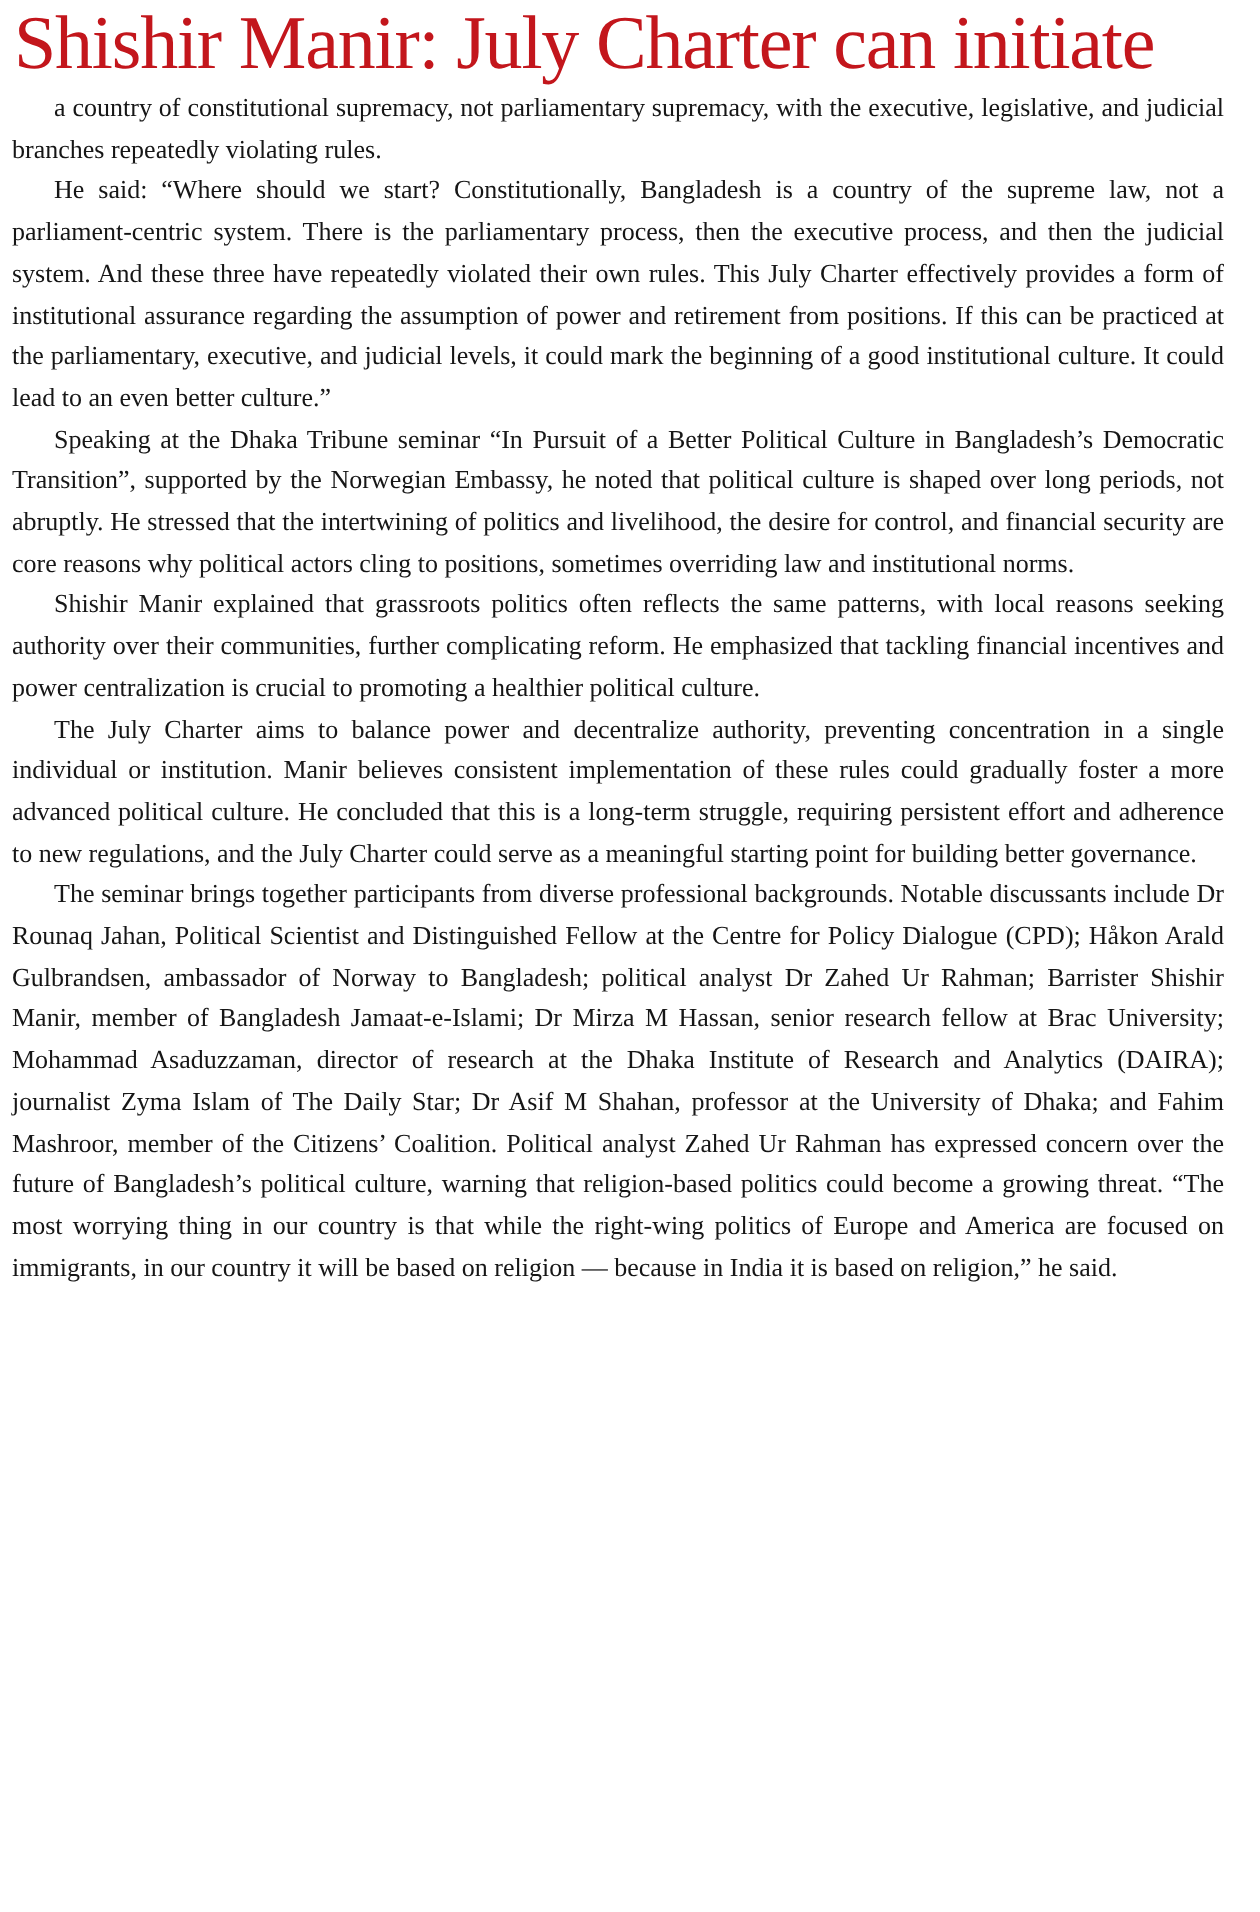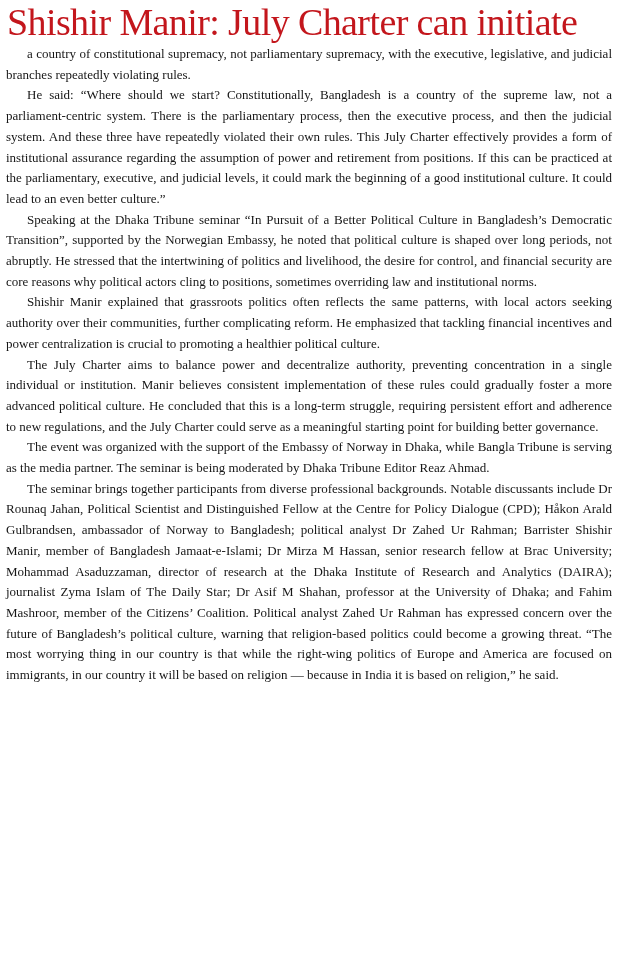--- a/index.html
+++ b/index.html
@@ -48,19 +48,18 @@
 </head>
 <body>
 
 <div class="page">
   <article>
     <h1 class="headline">Shishir Manir: July Charter can initiate</h1>
     <div class="body-copy">
       <p>a country of constitutional supremacy, not parliamentary supremacy, with the executive, legislative, and judicial branches repeatedly violating rules.</p>
       <p>He said: “Where should we start? Constitutionally, Bangladesh is a country of the supreme law, not a parliament-centric system. There is the parliamentary process, then the executive process, and then the judicial system. And these three have repeatedly violated their own rules. This July Charter effectively provides a form of institutional assurance regarding the assumption of power and retirement from positions. If this can be practiced at the parliamentary, executive, and judicial levels, it could mark the beginning of a good institutional culture. It could lead to an even better culture.”</p>
       <p>Speaking at the Dhaka Tribune seminar “In Pursuit of a Better Political Culture in Bangladesh’s Democratic Transition”, supported by the Norwegian Embassy, he noted that political culture is shaped over long periods, not abruptly. He stressed that the intertwining of politics and livelihood, the desire for control, and financial security are core reasons why political actors cling to positions, sometimes overriding law and institutional norms.</p>
-      <p>Shishir Manir explained that grassroots politics often reflects the same patterns, with local actors seeking authority over their communities, further complicating reform. He emphasized that tackling financial incentives and power centralization is crucial to promoting a healthier political culture.</p>
+      <p>Shishir Manir explained that grassroots politics often reflects the same patterns, with local reasons seeking authority over their communities, further complicating reform. He emphasized that tackling financial incentives and power centralization is crucial to promoting a healthier political culture.</p>
       <p>The July Charter aims to balance power and decentralize authority, preventing concentration in a single individual or institution. Manir believes consistent implementation of these rules could gradually foster a more advanced political culture. He concluded that this is a long-term struggle, requiring persistent effort and adherence to new regulations, and the July Charter could serve as a meaningful starting point for building better governance.</p>
-      <p>The event was organized with the support of the Embassy of Norway in Dhaka, while Bangla Tribune is serving as the media partner. The seminar is being moderated by Dhaka Tribune Editor Reaz Ahmad.</p>
       <p>The seminar brings together participants from diverse professional backgrounds. Notable discussants include Dr Rounaq Jahan, Political Scientist and Distinguished Fellow at the Centre for Policy Dialogue (CPD); Håkon Arald Gulbrandsen, ambassador of Norway to Bangladesh; political analyst Dr Zahed Ur Rahman; Barrister Shishir Manir, member of Bangladesh Jamaat-e-Islami; Dr Mirza M Hassan, senior research fellow at Brac University; Mohammad Asaduzzaman, director of research at the Dhaka Institute of Research and Analytics (DAIRA); journalist Zyma Islam of The Daily Star; Dr Asif M Shahan, professor at the University of Dhaka; and Fahim Mashroor, member of the Citizens’ Coalition. Political analyst Zahed Ur Rahman has expressed concern over the future of Bangladesh’s political culture, warning that religion-based politics could become a growing threat. “The most worrying thing in our country is that while the right-wing politics of Europe and America are focused on immigrants, in our country it will be based on religion — because in India it is based on religion,” he said.</p>
     </div>
   </article>
 </div>
 
 </body></html>

